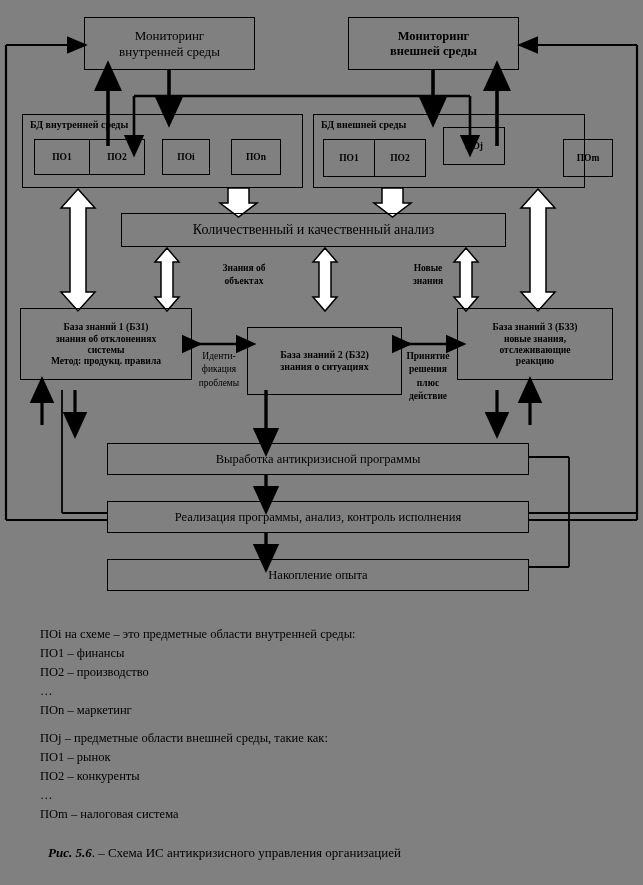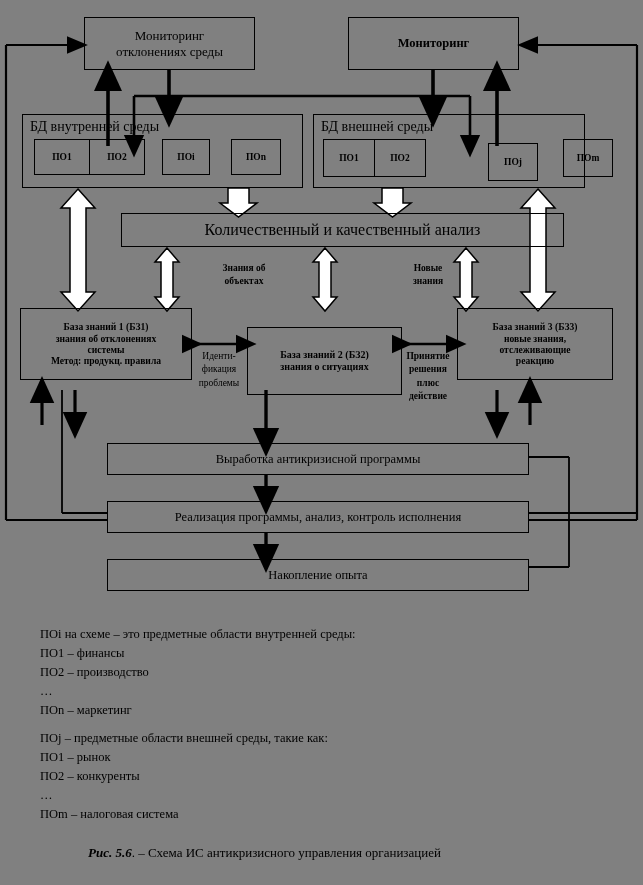--- a/index.html
+++ b/index.html
@@ -46,22 +46,22 @@
   
   .dbbox {
     position: absolute;
     box-sizing: border-box;
     border: 1.6px solid #000;
   }
   .dbbox > .dblabel {
     position: absolute;
     left: 7px;
     top: 4px;
-    font-size: 14px;
-    font-weight: normal;
+    font-size: 10px;
+    font-weight: bold;
     white-space: nowrap;
   }
   .pobox {
     position: absolute;
     box-sizing: border-box;
     border: 1.4px solid #000;
     display: flex;
     align-items: center;
     justify-content: center;
     font-size: 9.5px;
@@ -96,21 +96,20 @@
     font-size: 12.5px;
     line-height: 1.52;
   }
   #legend .blank { height: 9px; }
   #caption {
     position: absolute;
     left: 48px;
     top: 845px;
     font-size: 13px;
     white-space: nowrap;
-    margin-left: 40px;
   }
   #caption .figno {
     font-weight: bold;
     font-style: italic;
   }
 </style>
 </head>
 <body>
 
 <div id="canvas">
@@ -226,27 +225,28 @@
 
     <g stroke="#000" stroke-width="1.8" fill="none">
       <path d="M107,513 L62,513"></path>
       <path d="M62,513 L62,390"></path>
     </g>
   </svg>
 
   <div class="node" style="left:84px; top:17px; width:171px; height:53px; font-size:13px;">
     <div class="lines">
       <div>Мониторинг</div>
-      <div>отклонениях среды</div>
+      <div>внутренней среды</div>
     </div>
   </div>
 
   <div class="node" style="left:348px; top:17px; width:171px; height:53px; font-size:12.5px; font-weight:bold;">
     <div class="lines">
       <div>Мониторинг</div>
+      <div>внешней среды</div>
     </div>
   </div>
 
   <div class="dbbox" style="left:22px; top:114px; width:281px; height:74px;">
     <div class="dblabel">БД внутренней среды</div>
     <div class="pobox" style="left:11px; top:24px; width:56px; height:36px;">
       <span>ПО1</span>
     </div>
     <div class="pobox" style="left:66px; top:24px; width:56px; height:36px;">
       <span>ПО2</span>
@@ -260,29 +260,29 @@
   </div>
 
   <div class="dbbox" style="left:313px; top:114px; width:272px; height:74px;">
     <div class="dblabel">БД внешней среды</div>
     <div class="pobox" style="left:9px; top:24px; width:52px; height:38px;">
       <span>ПО1</span>
     </div>
     <div class="pobox" style="left:60px; top:24px; width:52px; height:38px;">
       <span>ПО2</span>
     </div>
-    <div class="pobox" style="left:129px; top:28px; width:50px; height:38px;margin-left:45px;">
+    <div class="pobox" style="left:129px; top:12px; width:62px; height:38px;">
       <span>ПОj</span>
     </div>
     <div class="pobox" style="left:201px; top:24px; width:50px; height:38px;margin-left:48px;">
       <span>ПОm</span>
     </div>
   </div>
 
-  <div class="node" style="left:121px; top:213px; width:443px; height:34px; font-size:16px;">
+  <div class="node" style="left:121px; top:213px; width:385px; height:34px; font-size:14px;">
     <div class="lines">
       <div>Количественный и качественный анализ</div>
     </div>
   </div>
 
   <div class="node" style="left:20px; top:308px; width:172px; height:72px; font-size:9.6px; font-weight:bold;">
     <div class="lines">
       <div>База знаний 1 (БЗ1)</div>
       <div>знания об отклонениях</div>
       <div>системы</div>

